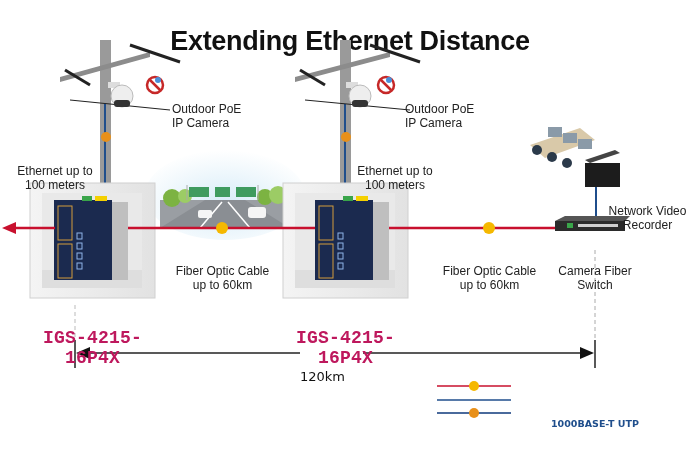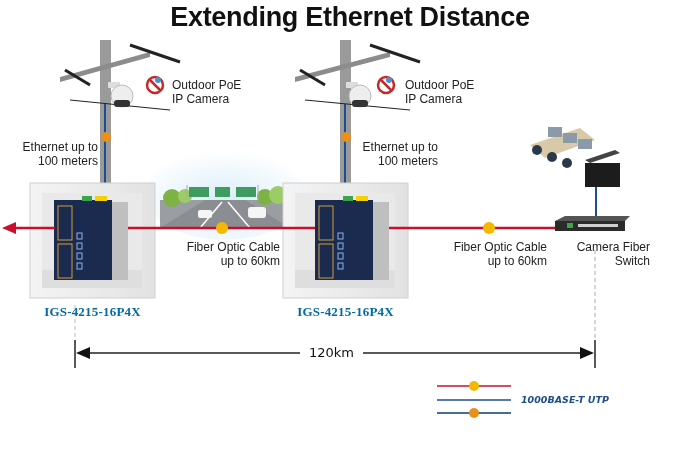--- a/index.html
+++ b/index.html
@@ -1,20 +1,20 @@
 <!DOCTYPE html>
 <html><head>
 <meta charset="utf-8">
 <style>
   html, body { margin:0; padding:0; background:#ffffff; }
   #stage { position:relative; width:700px; height:475px; overflow:hidden; background:#fff; font-family:"Liberation Sans", sans-serif; }
-  .abs { position:absolute; }
+  .abs { position:absolute;margin-top:24px; }
   .title { left:0; top:2px; width:700px; text-align:center; font-size:27px; font-weight:bold; color:#111; letter-spacing:-0.3px; }
-  .lbl { font-size:12px; color:#222; text-align:right; line-height:14px; }
-  .model { font-family:Liberation Serif, serif; font-weight:bold; font-size:13px; color:#0369a1; letter-spacing:0.2px; }
+  .lbl { font-size:12px; color:#222; text-align:center; line-height:14px; }
+  .model { font-family:Liberation Mono, monospace; font-weight:bold; font-size:18px; color:#be185d; letter-spacing:0.2px; }
   .legend-txt { font-family:"DejaVu Sans", sans-serif; font-weight:bold; font-size:9.5px; }
   svg { position:absolute; left:0; top:0; }
 </style>
 </head>
 <body>
 
 <div id="stage">
 
   <div class="abs title">Extending Ethernet Distance</div>
 
@@ -202,23 +202,27 @@
 
   <div class="abs lbl" style="left:165px;top:240px;width:115px;">
     <div>Fiber Optic Cable</div>
     <div>up to 60km</div>
   </div>
   <div class="abs lbl" style="left:432px;top:240px;width:115px;">
     <div>Fiber Optic Cable</div>
     <div>up to 60km</div>
   </div>
 
+  <div class="abs lbl" style="left:600px;top:180px;width:95px;">
+    <div>Network Video</div>
+    <div>Recorder</div>
+  </div>
 
   <div class="abs lbl" style="left:540px;top:240px;width:110px;">Camera Fiber Switch</div>
 
   <div class="abs model" style="left:30px;top:304px;width:125px;text-align:center;">IGS-4215-16P4X</div>
   <div class="abs model" style="left:283px;top:304px;width:125px;text-align:center;">IGS-4215-16P4X</div>
 
-  <div class="abs" style="left:300px;top:345px;width:63px;text-align:center;font-family:'DejaVu Sans',sans-serif;font-size:13px;color:#111;">120km</div>
-
-  <div class="abs legend-txt" style="left:521px;top:394px;color:#1f4e8c;font-style:italic;">1000BASE-T UTP</div>
+  <div class="abs" style="left:300px;top:345px;width:63px;font-family:'DejaVu Sans',sans-serif;font-size:13px;color:#111;">120km</div>
+
+  <div class="abs legend-txt" style="left:551px;top:394px;color:#1f4e8c;">1000BASE-T UTP</div>
 
 </div>
 
 </body></html>

